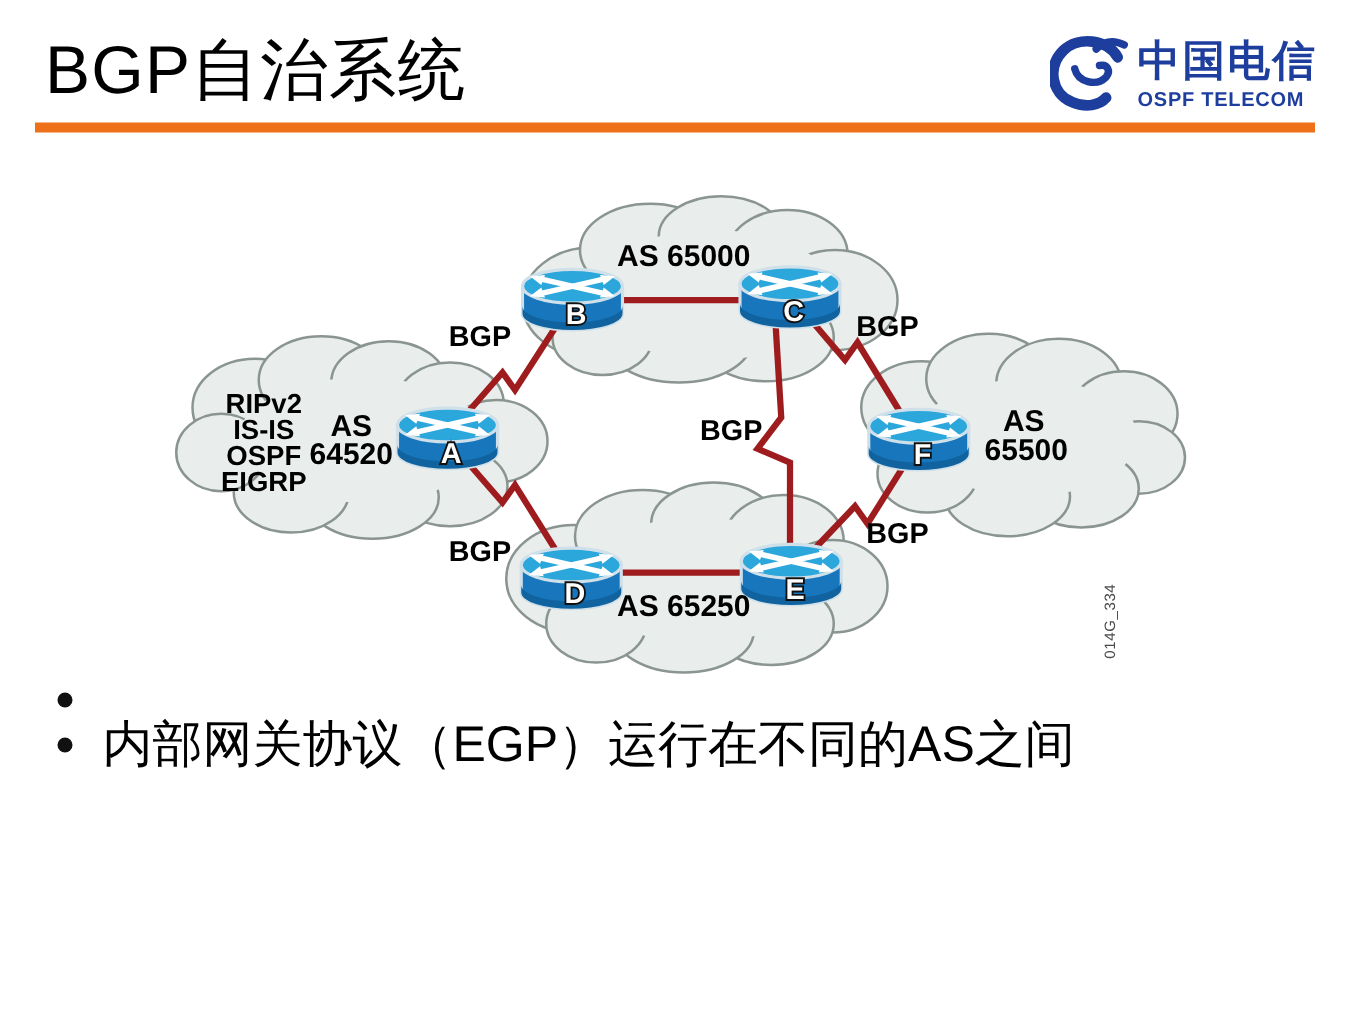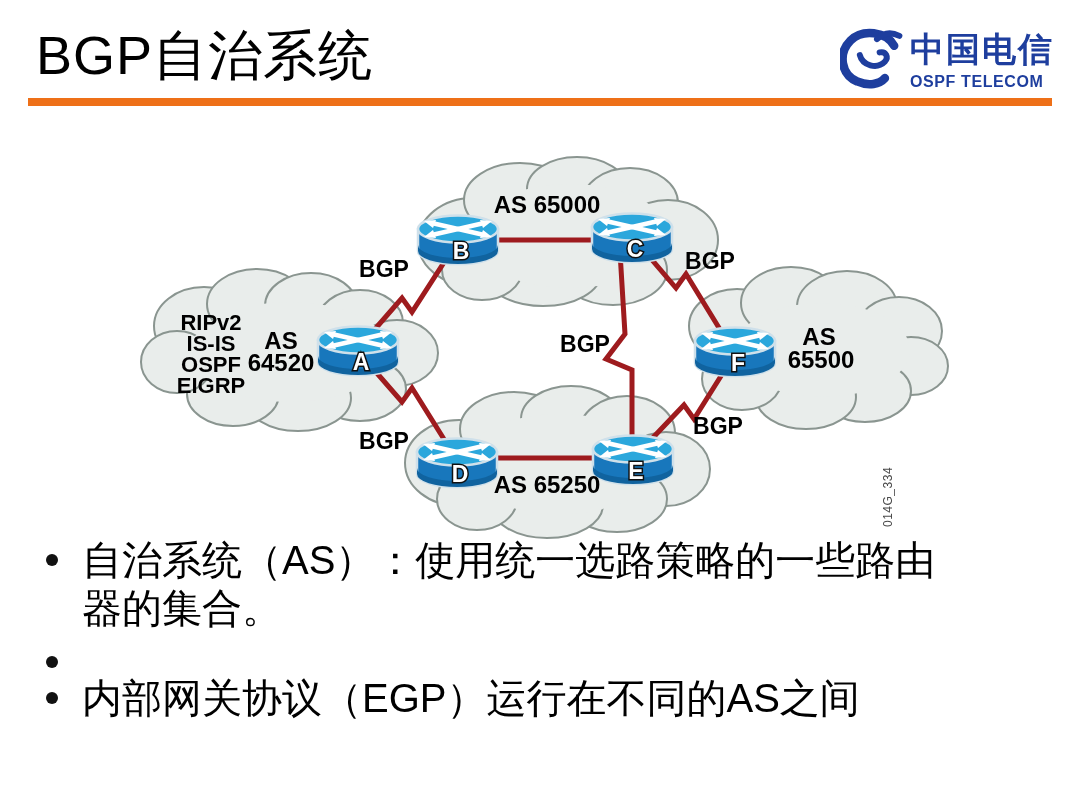--- a/index.html
+++ b/index.html
@@ -1,21 +1,21 @@
 <!DOCTYPE html>
 <html><head>
 <meta charset="utf-8">
 <style>
   html,body{margin:0;padding:0;background:#fff;}
   .slide{position:relative;width:1080px;height:810px;background:#ffffff;overflow:hidden;
          font-family:"Liberation Sans","DejaVu Sans",sans-serif;}
   .title{position:absolute;left:36px;top:20px;font-size:54px;color:#000;
          font-family:"Liberation Sans","DejaVu Sans",serif;letter-spacing:1px;white-space:nowrap;}
   .rule{position:absolute;left:28px;top:98px;width:1024px;height:8px;background:#EE7018;}
-  .logo{position:absolute;left:840px;top:26px;display:flex;align-items:center;}
+  .logo{position:absolute;left:840px;top:26px;display:flex;}
   .logo-icon{width:66px;height:66px;flex:0 0 auto;}
   .logo-text{margin-left:4px;}
   .logo-cn{font-size:34px;font-weight:700;color:#1E3E9E;letter-spacing:2px;
            font-family:"Liberation Serif","DejaVu Serif",serif;white-space:nowrap;}
   .logo-en{font-size:16px;font-weight:700;color:#1E3E9E;letter-spacing:0.6px;margin-top:0px;white-space:nowrap;}
   .diagram{position:absolute;left:0;top:0;width:1080px;height:810px;}
   .cloud ellipse{fill:#E9EDEB;stroke:#8A9590;stroke-width:2;}
   .cloud .cover{stroke:none;}
   .links{stroke:#9E1B1E;stroke-width:5;fill:none;}
   .aslabel{font-weight:700;font-size:24px;fill:#000;text-anchor:middle;}
@@ -169,24 +169,20 @@
     <text class="bgplabel" x="585" y="352">BGP</text>
     <text class="bgplabel" x="384" y="449">BGP</text>
     <text class="bgplabel" x="718" y="434">BGP</text>
 
     <text class="figid" transform="translate(892,527) rotate(-90)">014G_334</text>
   </svg>
 
   <div class="bullets">
     <div class="bullet">
       <span class="dot"></span>
-      <span class="btext">自治系统（AS）：使用统一选路策略的一些路由器的集合。</span>
-    </div>
-    <div class="bullet">
-      <span class="dot"></span>
     </div>
     <div class="bullet">
       <span class="dot"></span>
       <span class="btext">内部网关协议（EGP）运行在不同的AS之间</span>
     </div>
   </div>
 
 </div>
 
 </body></html>

